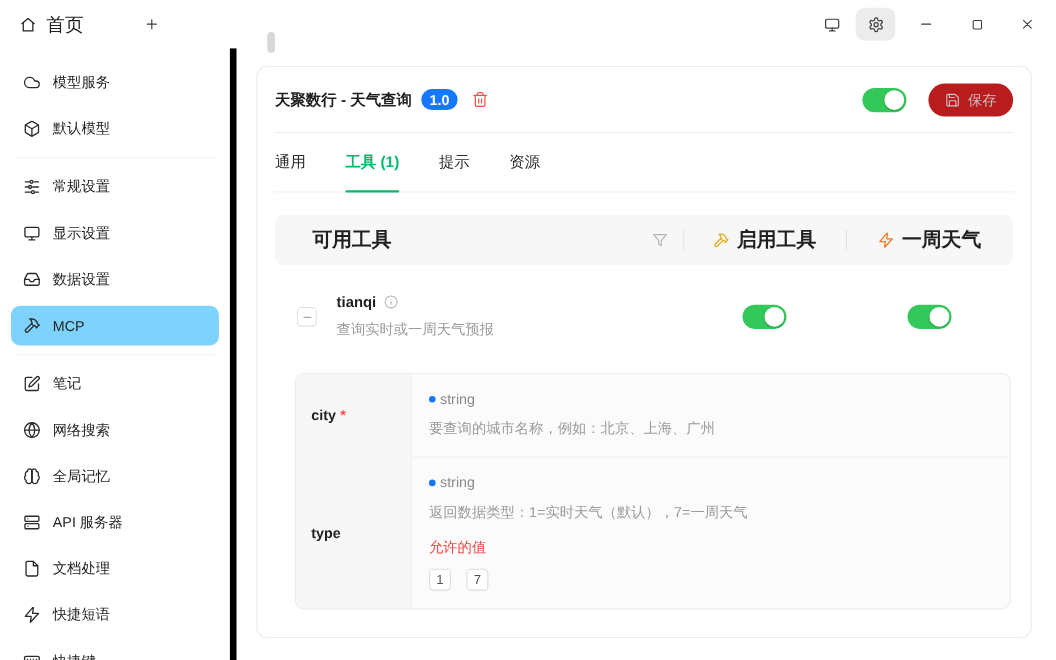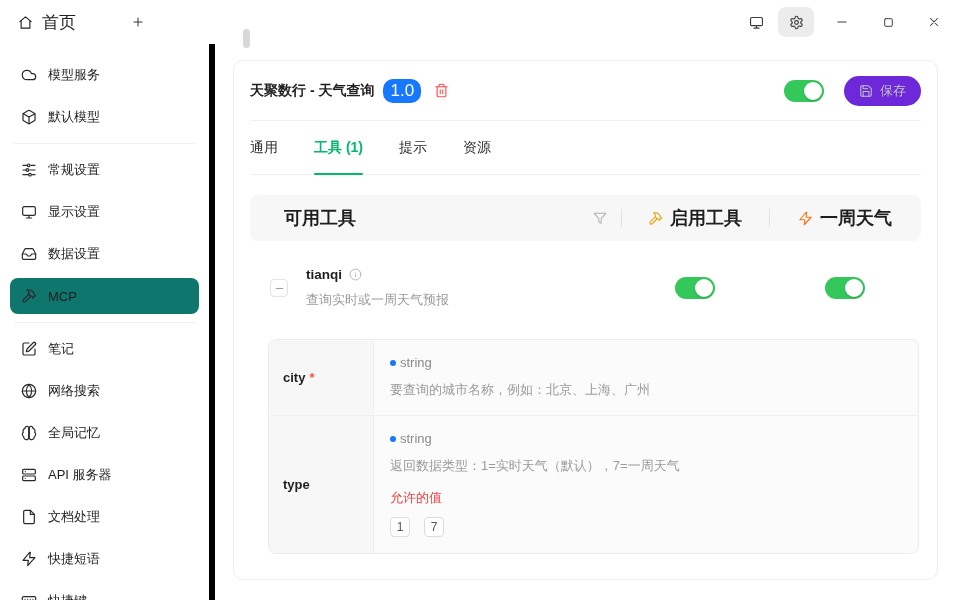--- a/index.html
+++ b/index.html
@@ -20,37 +20,37 @@
   .ic { display:inline-flex; width:16px; height:16px; flex:none; }
   .ic svg { width:100%; height:100%; stroke:currentColor; fill:none; stroke-width:1.8; stroke-linecap:round; stroke-linejoin:round; }
   .ic14 { width:14px; height:14px; }
   .ic15 { width:15px; height:15px; }
   .ic13 { width:13px; height:13px; }
 
   
   .body { display:flex; height:556px; }
   .sidebar { width:215px; flex:none; border-right:6px solid #000000; padding-top:10px; display:flex; flex-direction:column; overflow:hidden; }
   .s-item { height:36px; margin:3px 10px; padding:0 11px; display:flex; align-items:center; gap:11px; border-radius:8px; font-size:13px; cursor:default; flex:none; }
-  .s-item.active { background:#0f766e;align-items:center; }
+  .s-item.active { background:#7dd3fc;align-items:center; }
   .s-item .ic { color:#2a2a2a; }
   .s-div { height:1px; background:#f0f0f0; margin:5px 14px; flex:none; }
 
   
   .content { flex:1; position:relative; padding:16px 22px 0 18px; }
   .scroll-pill { position:absolute; left:28px; top:-15px; width:7px; height:19px; border-radius:4px; background:#d8d8d8; }
   .card { border:1px solid #ededed; border-radius:10px; height:520px; padding:0 16px; background:#fff; overflow:hidden; }
 
   .card-header { height:60px; display:flex; align-items:center; border-bottom:1px solid #f0f0f0; }
   .title { font-size:14px; font-weight:700; }
-  .ver-badge { margin-left:9px; background:var(--blue,#1677ff); color:#fff; font-size:17px; font-weight:400; padding:2px 7px; border-radius:10px; }
+  .ver-badge { margin-left:9px; background:var(--blue,#1677ff); color:#fff; font-size:13px; font-weight:700; padding:2px 7px; border-radius:10px; }
   .del-btn { margin-left:13px; color:var(--red,#ff4d4f); background:none; border:none; display:flex; }
   .spacer { flex:1; }
   .toggle { width:40px; height:22px; border-radius:11px; background:var(--toggle,#34c759); position:relative; border:none; flex:none; }
   .toggle::after { content:""; position:absolute; width:18px; height:18px; border-radius:50%; background:#fff; top:2px; right:2px; box-shadow:0 1px 2px rgba(0,0,0,.2); }
-  .save-btn { margin-left:20px; display:flex; align-items:center; gap:7px; background:#6d28d9; border:none; border-radius:15px; height:30px; padding:0 15px; font-size:13px; color:#c3c3c3; }
+  .save-btn { margin-left:20px; display:flex; align-items:center; gap:7px; background:#b91c1c; border:none; border-radius:15px; height:30px; padding:0 15px; font-size:13px; color:#c3c3c3; }
   .save-btn .ic { color:#c3c3c3; }
 
   
   .tabs { height:54px; display:flex; align-items:stretch; gap:36px; border-bottom:1px solid #f0f0f0; font-size:14px; }
   .tab { display:flex; align-items:center; position:relative; color:#2c2c2c; cursor:default; }
   .tab.active { color:var(--green,#00b96b); font-weight:700; }
   .tab.active::after { content:""; position:absolute; left:0; right:0; bottom:-1px; height:2px; background:var(--green,#00b96b); border-radius:1px; }
 
   
   .tools { margin-top:20px; }

